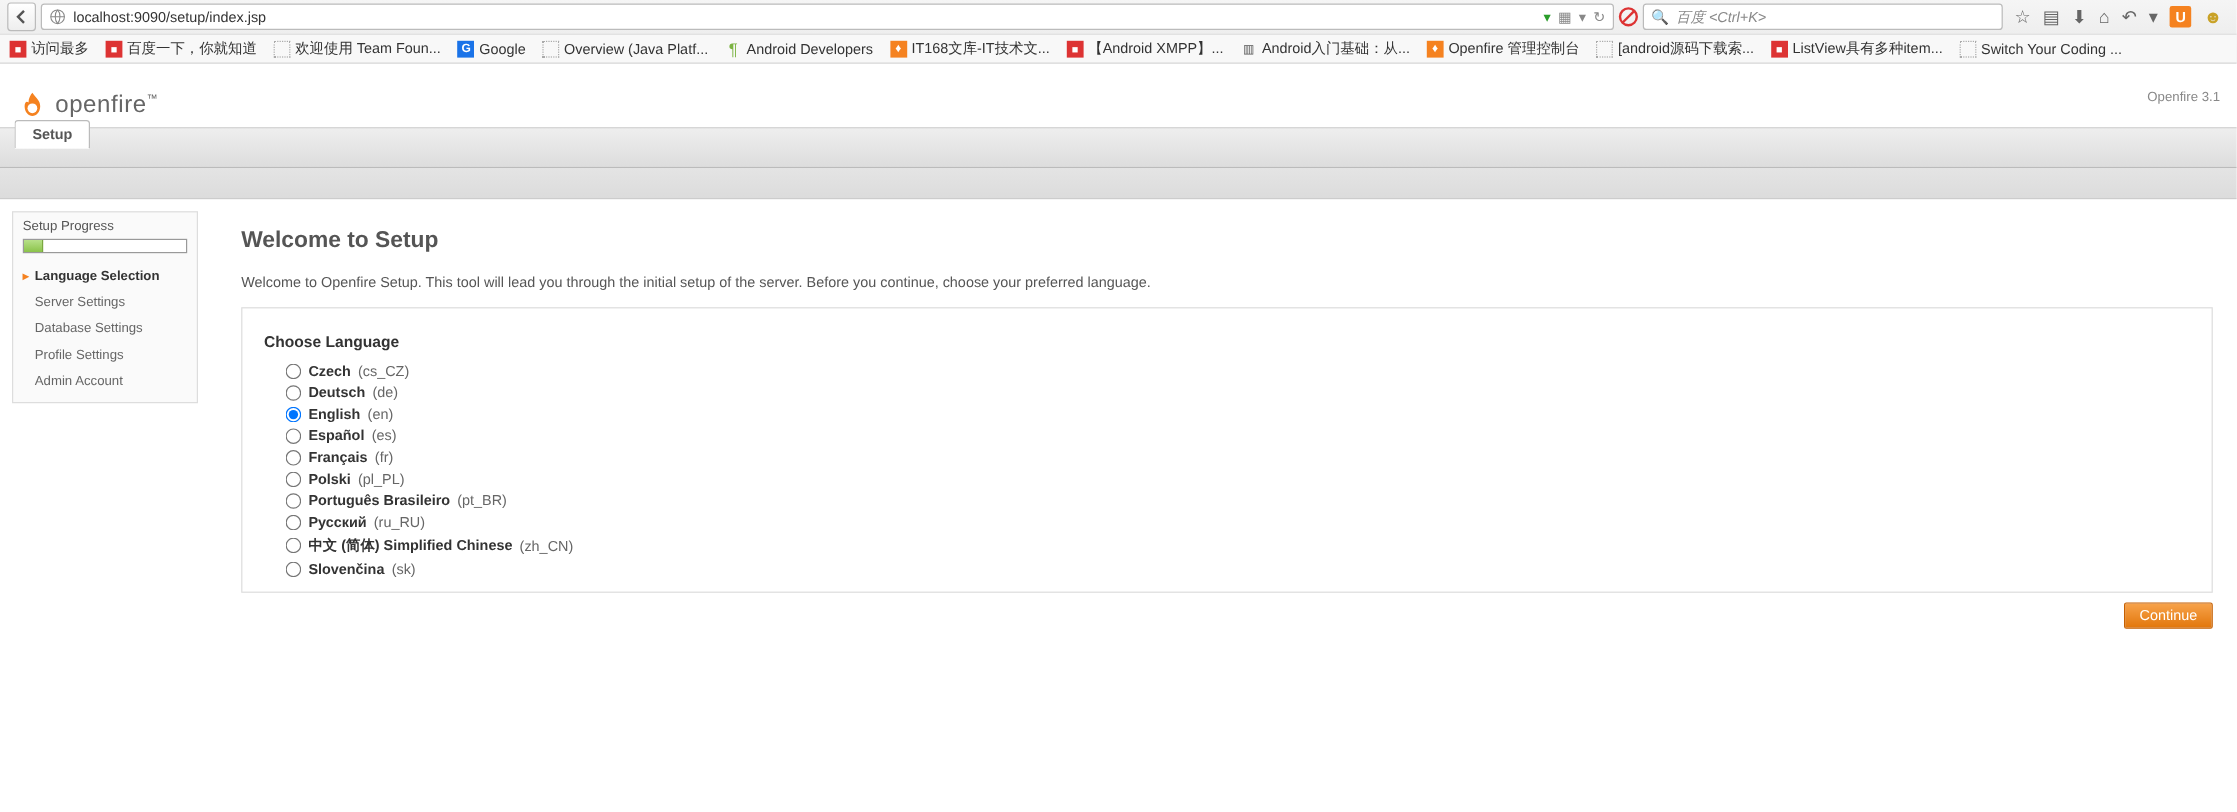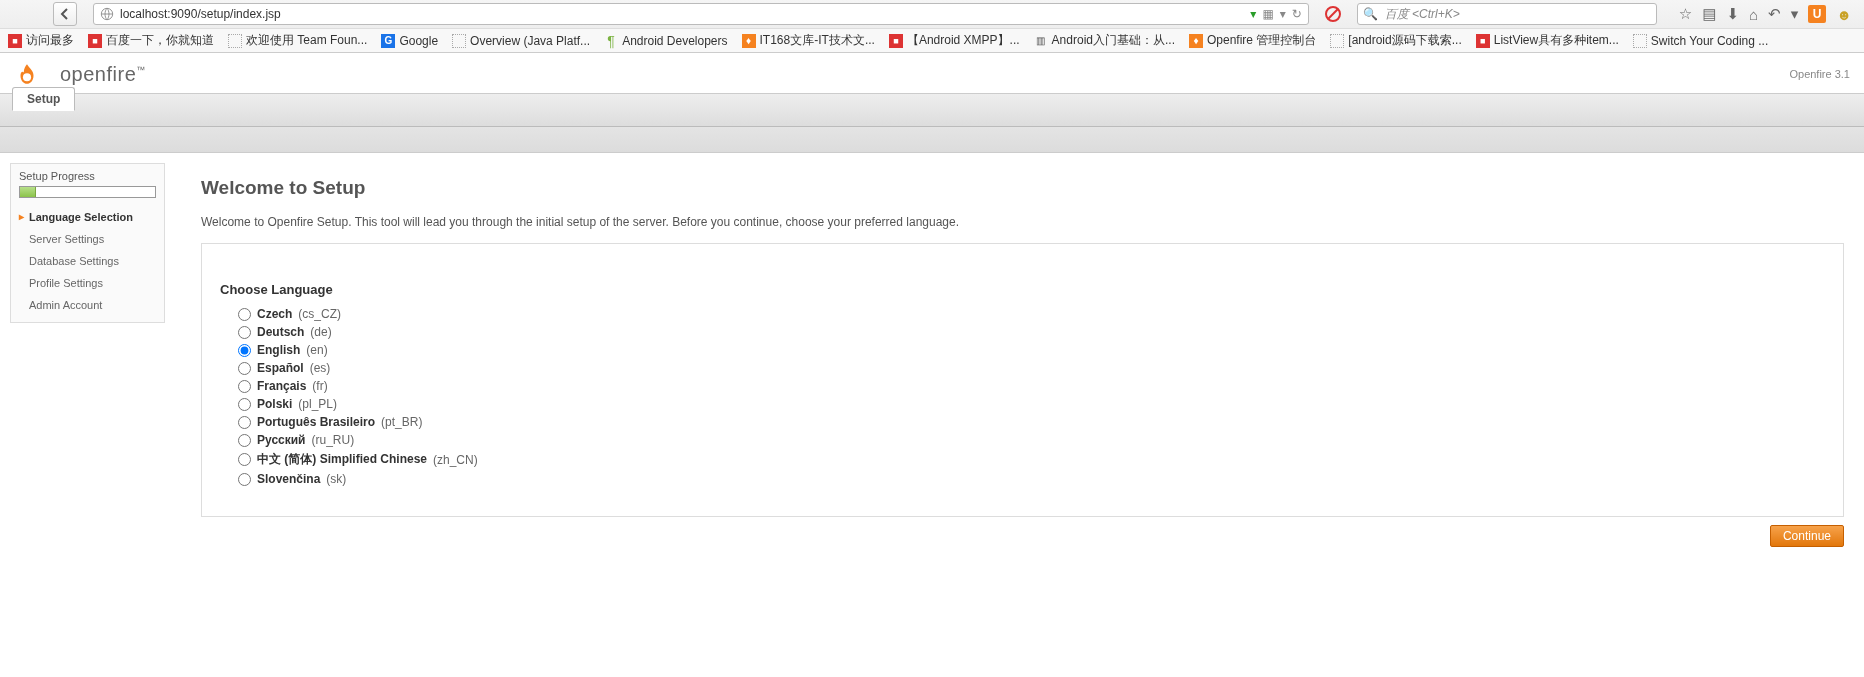--- a/index.html
+++ b/index.html
@@ -1,20 +1,20 @@
 <!DOCTYPE html>
 <html><head>
 <meta charset="utf-8">
 <style>
 * { margin: 0; padding: 0; box-sizing: border-box; }
 body { font-family: Arial, Helvetica, sans-serif; font-size: 12px; color: #333; background: #fff; }
 
 
 .browser-chrome { background: linear-gradient(to bottom, #f5f5f5, #e8e8e8); border-bottom: 1px solid #ccc; }
-.url-row { display: flex; align-items: center; padding: 2px 6px; height: 28px; gap: 16px; margin-left: 47px; }
+.url-row { display: flex; align-items: center; padding: 2px 6px; height: 28px; gap: 4px; }
 .nav-btn { width: 24px; height: 24px; border: 1px solid #bbb; border-radius: 3px; background: linear-gradient(to bottom,#fff,#eee); display:flex; align-items:center; justify-content:center; cursor:pointer; color:#555; }
 .url-bar { flex: 1; height: 22px; background:#fff; border:1px solid #bbb; border-radius: 3px; display:flex; align-items:center; padding:0 6px; gap:6px; }
 .globe { width:14px; height:14px; color:#888; }
 .url-text { flex:1; font-size:12px; color:#333; }
 .url-icons { display:flex; align-items:center; gap:6px; }
 .shield { color:#2a9d2a; font-size:12px; }
 .block-icon { width:16px; height:16px; border-radius:50%; border:2px solid #d33; position:relative; }
 .block-icon::after { content:''; position:absolute; width:14px; height:2px; background:#d33; top:5px; left:-1px; transform:rotate(-45deg);}
 .search-bar { width:300px; height:22px; background:#fff; border:1px solid #bbb; border-radius:3px; display:flex; align-items:center; padding:0 6px; gap:6px; }
 .search-bar .mag { color:#888; font-size:12px;}
@@ -27,21 +27,21 @@
 .bookmark { display:flex; align-items:center; gap:4px; cursor:pointer; color:#333;}
 .bm-icon { width:14px; height:14px; display:inline-flex; align-items:center; justify-content:center; font-size:10px; border:1px dotted #aaa; color:#888;}
 .bm-icon.red { background:#d33; color:#fff; border:none; font-size:9px;}
 .bm-icon.blue { background:#1a73e8; color:#fff; border:none; font-weight:bold;}
 .bm-icon.orange { background:#f58220; color:#fff; border:none; font-weight:bold;}
 .bm-icon.green { color:#7cb342; border:none; font-size:14px;}
 .bm-icon.book { border:none; color:#555;}
 
 
 .app-header { display:flex; align-items:center; justify-content:space-between; padding:8px 14px 6px; }
-.logo-wrap { display:flex; align-items:center; gap:20px;}
+.logo-wrap { display:flex; align-items:center; gap:6px;margin-top:13px;}
 .flame { width:26px; height:26px; }
 .logo-text { font-size:20px; color:#666; font-weight:300; letter-spacing:0.5px;}
 .logo-text .tm { font-size:9px; vertical-align:super;}
 .version { font-size:11px; color:#888;}
 
 
 .tab-bar { background:linear-gradient(to bottom,#eee,#ddd); border-top:1px solid #ccc; border-bottom:1px solid #bbb; padding:16px 12px; height:26px; display:flex; align-items:flex-end;}
 .tab { background:#fff; border:1px solid #bbb; border-bottom:1px solid #fff; border-radius:3px 3px 0 0; padding:4px 14px; font-size:12px; color:#555; font-weight:bold; margin-bottom:-1px; cursor:pointer;}
 
 .grey-band { background:linear-gradient(to bottom,#e4e4e4,#dcdcdc); height:26px; border-bottom:1px solid #ccc;}
@@ -52,21 +52,21 @@
 .side-panel { background:#fafafa; border:1px solid #ddd; padding:6px 8px;}
 .side-title { font-size:11px; color:#555; margin-bottom:4px;}
 .progress-outer { height:12px; border:1px solid #999; background:#fff; margin-bottom:8px;}
 .progress-inner { height:100%; background:linear-gradient(to bottom,#b7e089,#8bc34a); width:12%; border-right:1px solid #7aa73f;}
 .progress-steps { list-style:none;}
 .progress-steps li { padding:5px 0 5px 10px; font-size:11px; color:#666; position:relative;}
 .progress-steps li.active { color:#333; font-weight:bold;}
 .progress-steps li.active::before { content:'▸'; color:#f58220; position:absolute; left:0; top:5px; font-size:10px;}
 
 .main { flex:1; padding:24px 20px 20px 36px;}
-.box { border:1px solid #ddd; padding:28px 18px; margin-top:14px;}
+.box { border:1px solid #ddd; padding:10px 18px; margin-top:14px;}
 h1.page-title { font-size:19px; color:#555; font-weight:bold; margin-bottom:16px;}
 p.intro { font-size:12px; color:#555; margin-bottom:14px;}
 .choose { font-size:13px; font-weight:bold; color:#333; margin:10px 0 8px;}
 .lang-list { list-style:none; padding-left:18px;}
 .lang-list li { padding:2px 0; font-size:12px; color:#333;}
 .lang-list li label { display:flex; align-items:center; gap:6px; cursor:pointer;}
 .lang-code { color:#666;}
 .btn-row { display:flex; justify-content:flex-end; margin-top:8px;}
 .continue { background:linear-gradient(to bottom,#f7a24a,#e2770c); color:#fff; border:1px solid #c55f00; padding:3px 12px; font-size:12px; font-weight:normal; border-radius:2px; cursor:pointer;}
 </style>

